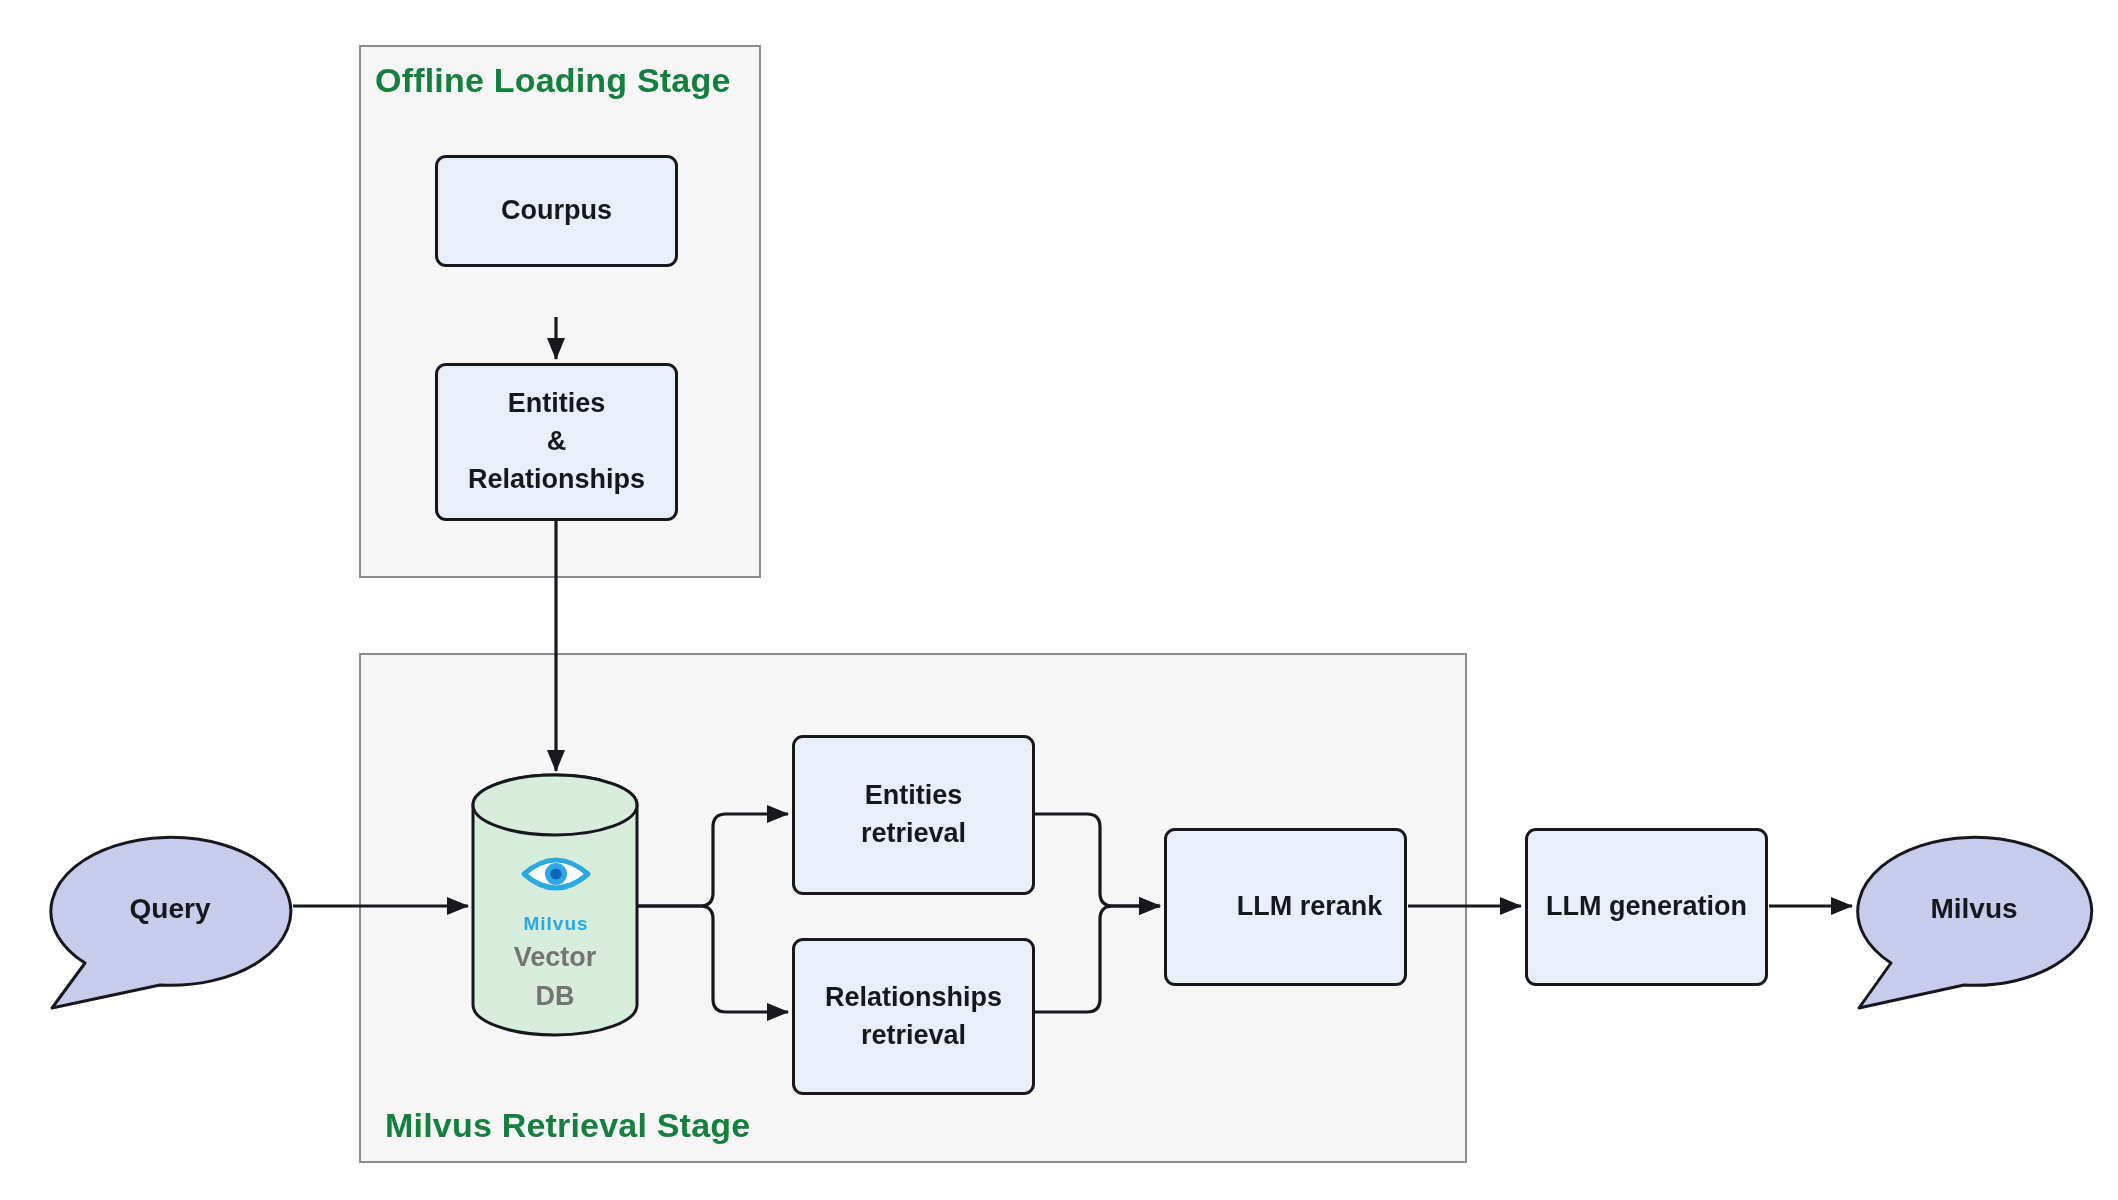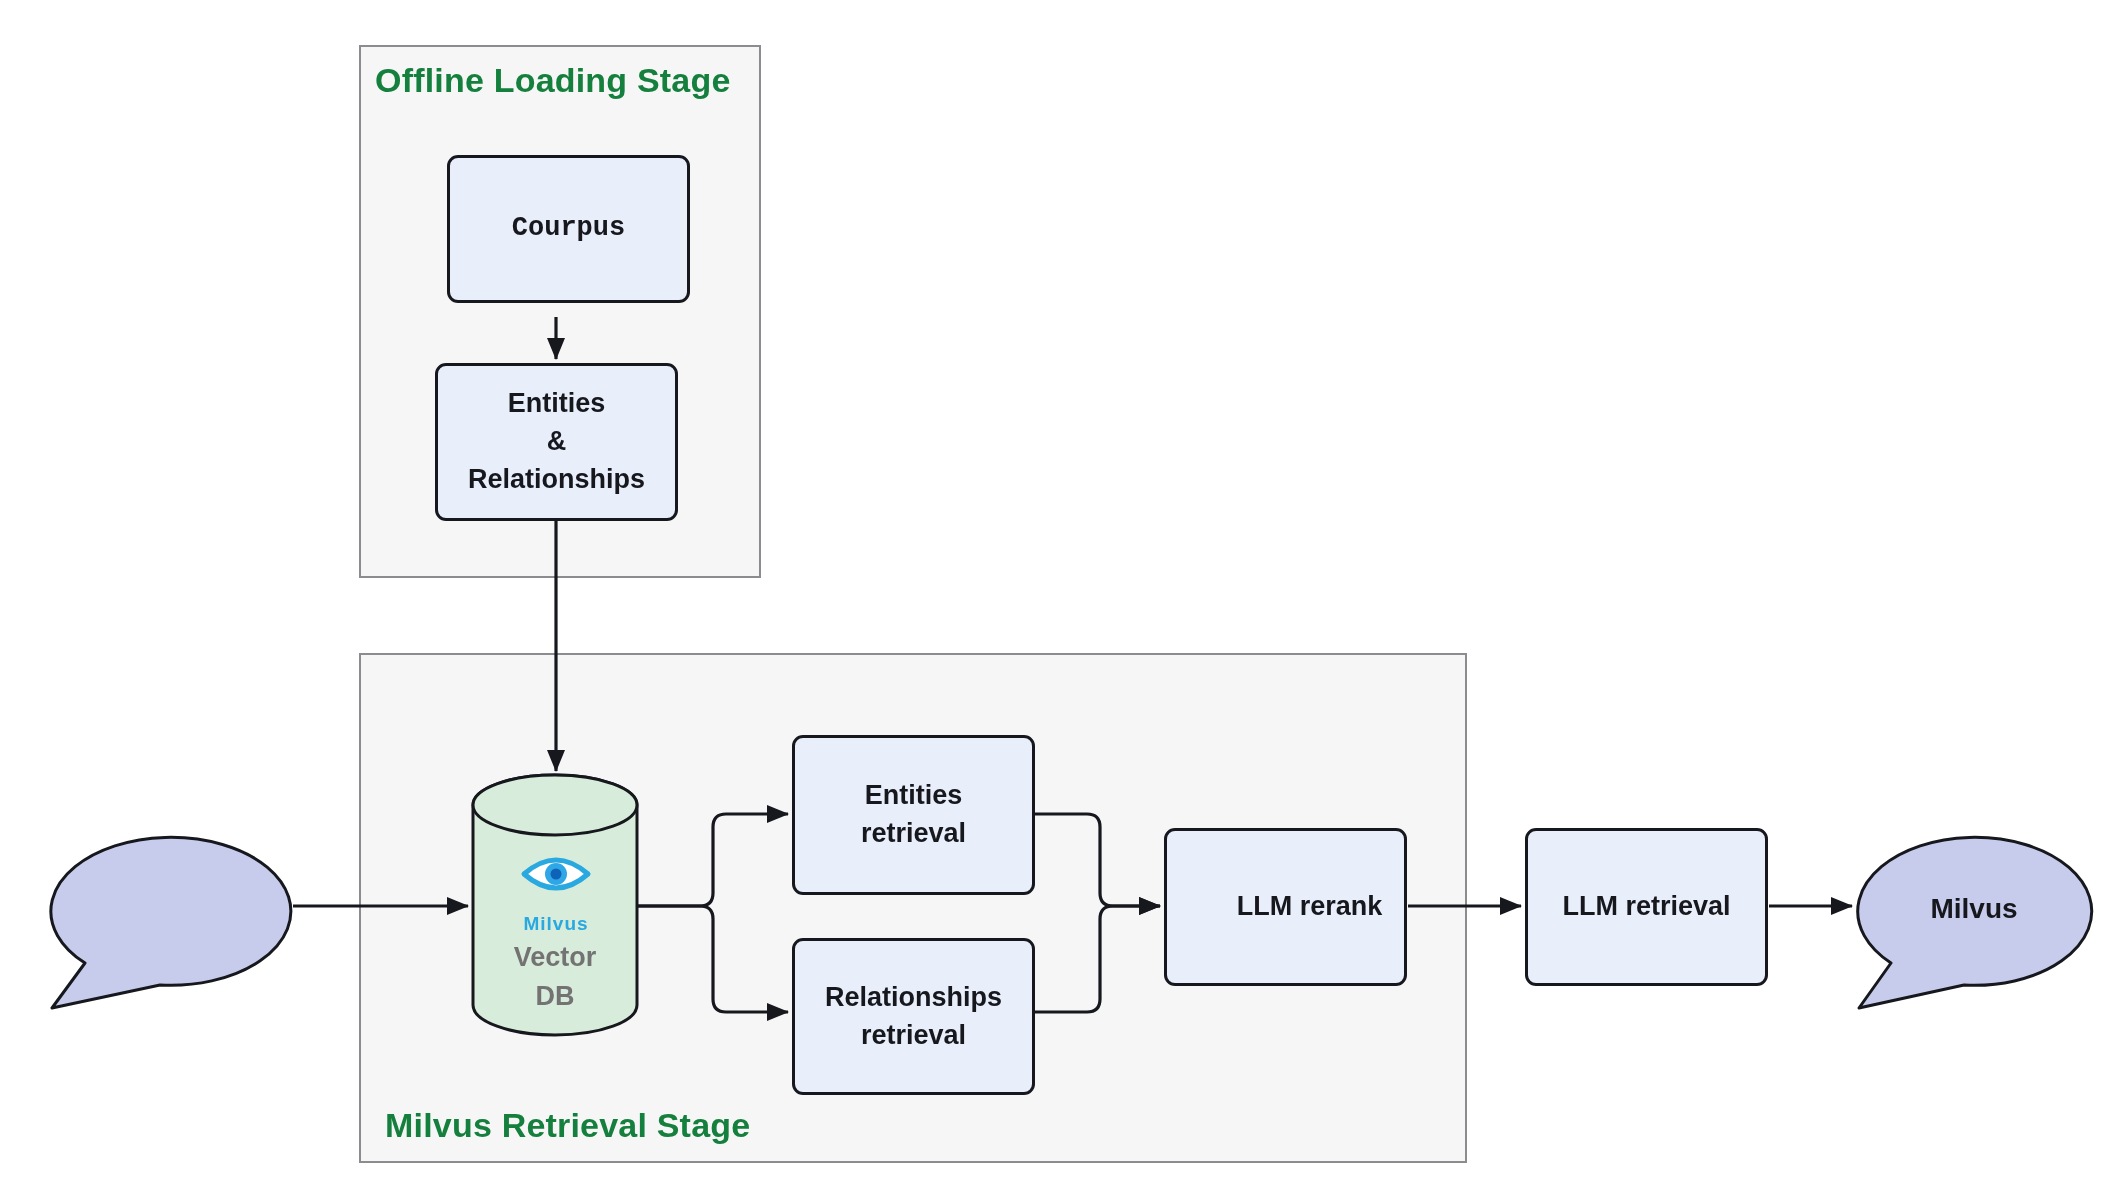--- a/index.html
+++ b/index.html
@@ -28,21 +28,21 @@
 
   .node {
     position: absolute;
     background: #e9eefb;
     border: 3px solid #16181d;
     border-radius: 11px;
     box-sizing: border-box;
     display: flex; align-items: center; justify-content: center;
     z-index: 3;
   }
-  .node-corpus  { left:447px;  top:155px; width:243px; height:148px;font-family:Liberation Mono, monospace; }
+  .node-corpus  { left:435px;  top:155px; width:243px; height:112px; }
   .node-entrel  { left:435px;  top:363px; width:243px; height:158px; }
   .node-entret  { left:792px;  top:735px; width:243px; height:160px; }
   .node-relret  { left:792px;  top:938px; width:243px; height:157px; }
   .node-rerank  { left:1164px; top:828px; width:243px; height:158px;padding-left:48px; }
   .node-gen     { left:1525px; top:828px; width:243px; height:158px; }
 
   .node-label {
     width: 100%;
     text-align: center;
     white-space: pre-line;
@@ -131,20 +131,21 @@
 retrieval</div>
   </div>
   <div class="node node-relret">
     <div class="node-label">Relationships
 retrieval</div>
   </div>
   <div class="node node-rerank">
     <div class="node-label">LLM rerank</div>
   </div>
   <div class="node node-gen">
-    <div class="node-label">LLM retrieval</div>
+    <div class="node-label">LLM generation</div>
   </div>
 
+  <div class="bubble-label query-label">Query</div>
   <div class="bubble-label answer-label">Milvus</div>
   <div class="vectordb-label">Vector
 DB</div>
 
 </div>
 
 </body></html>

